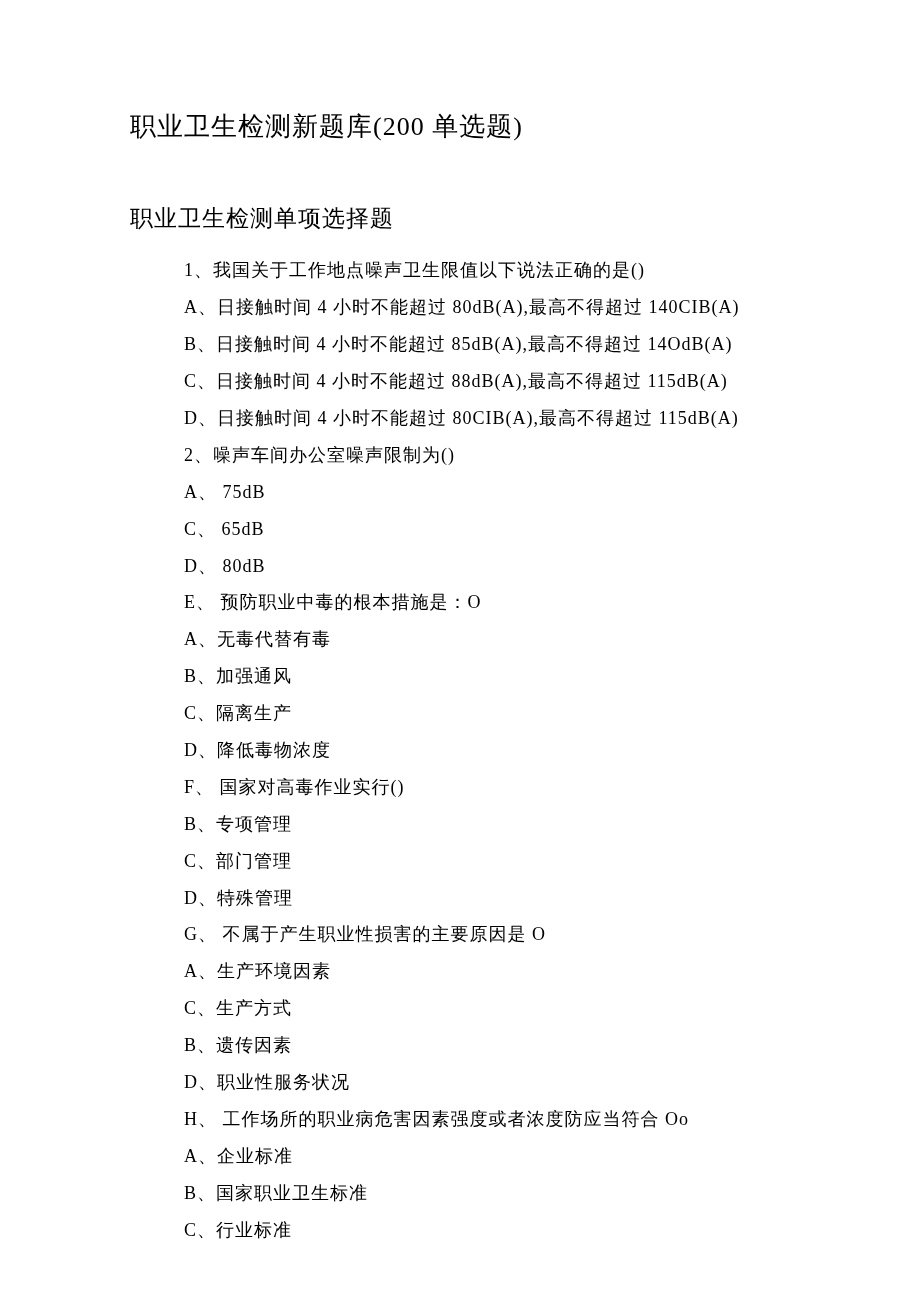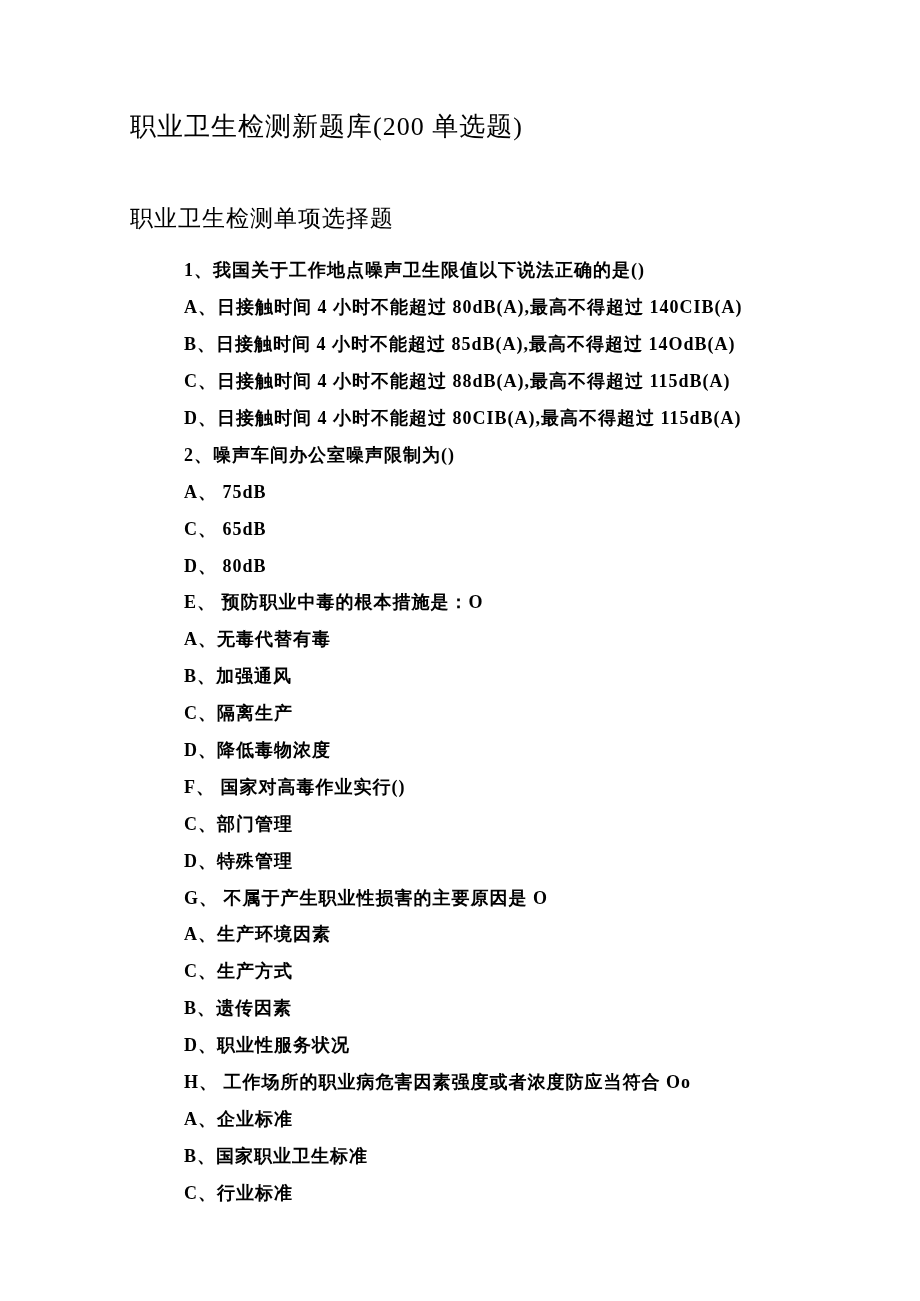--- a/index.html
+++ b/index.html
@@ -23,21 +23,20 @@
     letter-spacing: 1px;
   }
   .section-heading {
     font-size: 23px;
     margin-bottom: 10px;
     letter-spacing: 1px;
   }
   .line {
     padding-left: 54px;
     letter-spacing: 1px;
-    font-weight: bold;
   }
 </style>
 </head>
 <body>
 
 <div class="page">
   <div class="title">职业卫生检测新题库(200 单选题)</div>
   <div class="section-heading">职业卫生检测单项选择题</div>
   <div id="content">
       <div class="line">1、我国关于工作地点噪声卫生限值以下说法正确的是()</div>
@@ -48,20 +47,21 @@
       <div class="line">2、噪声车间办公室噪声限制为()</div>
       <div class="line">A、 75dB</div>
       <div class="line">C、 65dB</div>
       <div class="line">D、 80dB</div>
       <div class="line">E、 预防职业中毒的根本措施是：O</div>
       <div class="line">A、无毒代替有毒</div>
       <div class="line">B、加强通风</div>
       <div class="line">C、隔离生产</div>
       <div class="line">D、降低毒物浓度</div>
       <div class="line">F、 国家对高毒作业实行()</div>
+      <div class="line">B、专项管理</div>
       <div class="line">C、部门管理</div>
       <div class="line">D、特殊管理</div>
       <div class="line">G、 不属于产生职业性损害的主要原因是 O</div>
       <div class="line">A、生产环境因素</div>
       <div class="line">C、生产方式</div>
       <div class="line">B、遗传因素</div>
       <div class="line">D、职业性服务状况</div>
       <div class="line">H、 工作场所的职业病危害因素强度或者浓度防应当符合 Oo</div>
       <div class="line">A、企业标准</div>
       <div class="line">B、国家职业卫生标准</div>

